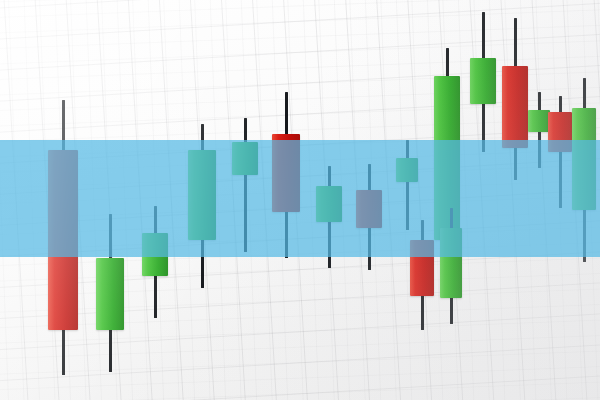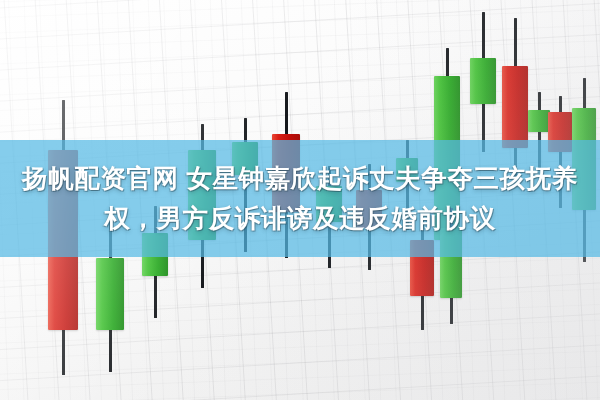--- a/index.html
+++ b/index.html
@@ -181,16 +181,14 @@
       <div class="candle" style="left: 440px; width: 22px; top: 0px; height: 400px;">
         <div class="wick" style="top: 208px; height: 116px; background: rgb(17, 20, 24);"></div>
         <div class="body up" style="top: 228px; height: 70px;"></div>
       </div>
     </div>
 
   <div class="bg-vignette"></div>
 
   <div class="band" style="top: 140px; height: 117px; background: rgba(86, 186, 228, 0.72);"></div>
 
-  <div class="headline" style="top: 158px; color: rgb(255, 255, 255);">扬帆配资官网 女星钟嘉欣起诉丈夫争夺三孩抚养
-权，男方反诉诽谤及违反婚前协议</div>
 
 </div>
 
 </body></html>

